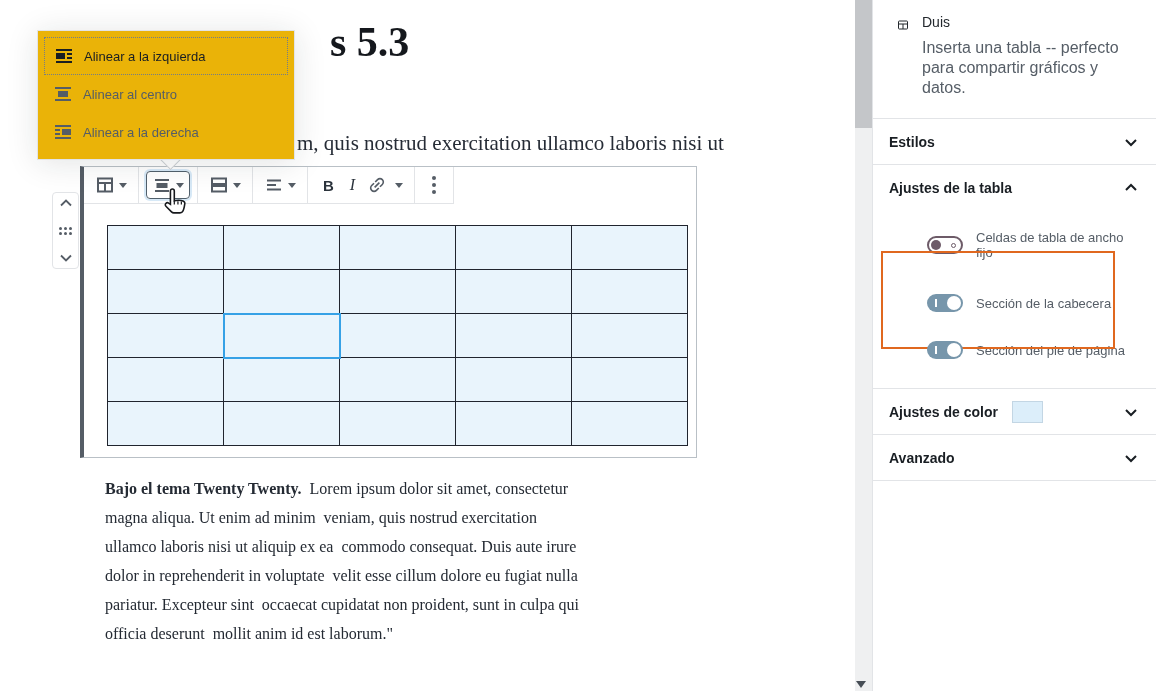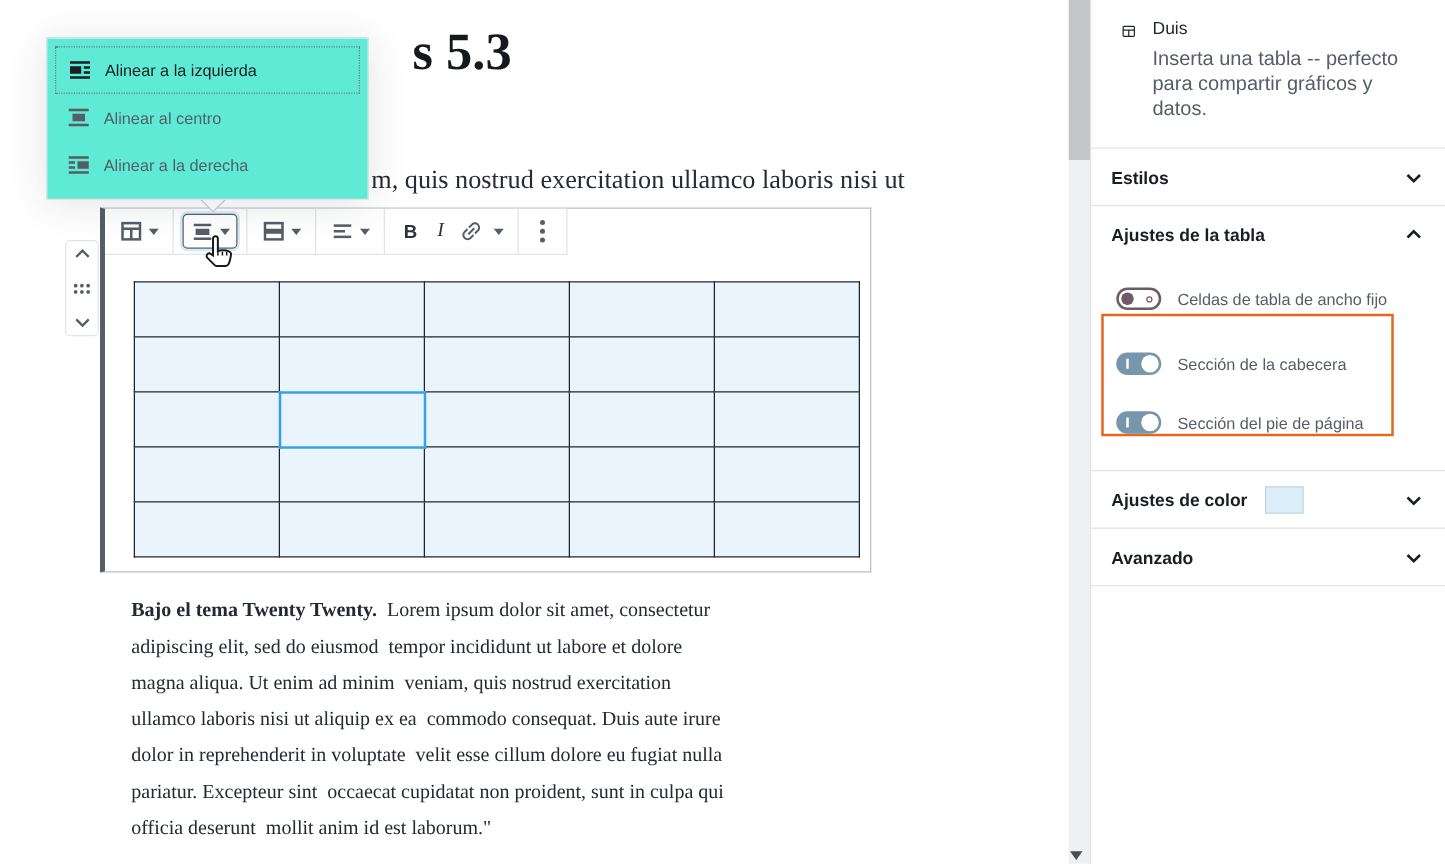--- a/index.html
+++ b/index.html
@@ -7,21 +7,21 @@
               font-family:"Liberation Sans", sans-serif; }
   .abs { position:absolute; }
 
   
   #page-heading { left:330px; top:18px; font-family:"Liberation Serif", serif;
     font-weight:bold; font-size:42px; color:#15181d; z-index:1; }
   #obscured-line { left:297px; top:131px; font-family:"Liberation Serif", serif;
     font-size:21px; color:#262c36; z-index:1; white-space:pre; }
 
   
-  #align-dropdown { left:37px; top:30px; width:258px; height:130px; background:#5eead4;
+  #align-dropdown { left:37px; top:30px; width:258px; height:130px; background:#eab308;
     border:1px solid #e2e4e7; box-shadow:0 3px 30px rgba(25,30,35,.12); z-index:50;
     padding:6px; display:flex; flex-direction:column; }
   .dd-item { height:38px; display:flex; align-items:center; gap:10px; padding:0 9px;
     font-size:13px; color:#555d66; cursor:pointer; }
   .dd-item.focused { border:1px dotted #757d86; color:#191e23; }
   .dd-item svg { flex:0 0 auto; }
   #popover-arrow { left:163px; top:152px; width:15px; height:15px; background:#fff;
     border-right:1px solid #ccd0d4; border-bottom:1px solid #ccd0d4;
     transform:rotate(45deg); z-index:49; }
 
@@ -79,21 +79,21 @@
   #sidebar { left:872px; top:0; width:284px; height:691px; background:#fff;
     border-left:1px solid #e2e4e7; z-index:2; }
   #block-card { padding:12px 16px 20px 24px; display:flex; gap:13px; border-bottom:1px solid #e2e4e7; }
   #block-card-title { font-size:14px; color:#23282d; padding-top:2px; }
   #block-card-desc { font-size:16px; color:#555d66; line-height:20px; margin-top:8px; width:218px; }
   .panel-row { height:46px; display:flex; align-items:center; padding:0 16px;
     border-bottom:1px solid #e2e4e7; cursor:pointer; }
   .panel-title { font-size:14px; font-weight:bold; color:#191e23; }
   .panel-spacer { flex:1; }
   .panel-body { border-bottom:1px solid #e2e4e7; padding:8px 0 18px 0; position:relative; }
-  .toggle-row { display:flex; align-items:center; gap:13px; padding:11px 16px 11px 20px; }
+  .toggle-row { display:flex; align-items:center; gap:13px; padding:11px 16px 11px 20px;margin-left:34px; }
   .toggle-label { font-size:13px; color:#555d66; }
   .toggle { width:36px; height:18px; border-radius:9px; position:relative; cursor:pointer; flex:0 0 auto; }
   .toggle.on { background:#7796ab; }
   .toggle.on .knob { position:absolute; right:2px; top:2px; width:14px; height:14px;
     border-radius:50%; background:#fff; }
   .toggle.on .bar { position:absolute; left:8px; top:5px; width:2px; height:8px; background:#fff; }
   .toggle.off { background:#fff; border:2px solid #6d5b68; }
   .toggle.off .knob { position:absolute; left:2px; top:2px; width:10px; height:10px;
     border-radius:50%; background:#6d5b68; }
   .toggle.off .ring { position:absolute; right:5px; top:4.5px; width:5px; height:5px;
@@ -281,21 +281,20 @@
   </table>
 </div>
 
 <svg class="abs" id="cursor-hand" width="30" height="34" viewBox="0 0 24 28">
   <path d="M9 2.5c.9 0 1.6.7 1.6 1.6v8.1l1.5-.3c.6-.1 1.3-.2 2-.2 2.9 0 5.2 1.1 5.2 2.4 0 .2-.6 4.6-1.5 6.4-.5 1-1.4 1.6-2.5 1.6h-5.1c-.7 0-1.4-.3-1.9-.8l-4.6-4.6c-.7-.7-.7-1.8 0-2.4.6-.6 1.5-.7 2.2-.2l1.5 1V4.1c0-.9.7-1.6 1.6-1.6z" fill="#fff" stroke="#17191d" stroke-width="1.3"></path>
   <path d="M10.6 12.2v3M13.6 12.6v2.6M16.4 12.8v2.4" stroke="#17191d" stroke-width="1" fill="none"></path>
 </svg>
 
 <div class="abs" id="body-paragraph">
   <div class="pline"><span class="lead-bold">Bajo el tema Twenty Twenty.</span><span>  Lorem ipsum dolor sit amet, consectetur</span></div>
-  <div class="pline">adipiscing elit, sed do eiusmod  tempor incididunt ut labore et dolore</div>
   <div class="pline">magna aliqua. Ut enim ad minim  veniam, quis nostrud exercitation</div>
   <div class="pline">ullamco laboris nisi ut aliquip ex ea  commodo consequat. Duis aute irure</div>
   <div class="pline">dolor in reprehenderit in voluptate  velit esse cillum dolore eu fugiat nulla</div>
   <div class="pline">pariatur. Excepteur sint  occaecat cupidatat non proident, sunt in culpa qui</div>
   <div class="pline">officia deserunt  mollit anim id est laborum."</div>
 </div>
 
 <div class="abs" id="scrollbar-track"></div>
 <div class="abs" id="scrollbar-thumb"></div>
 <div class="abs" id="scrollbar-bottom-arrow"></div>

